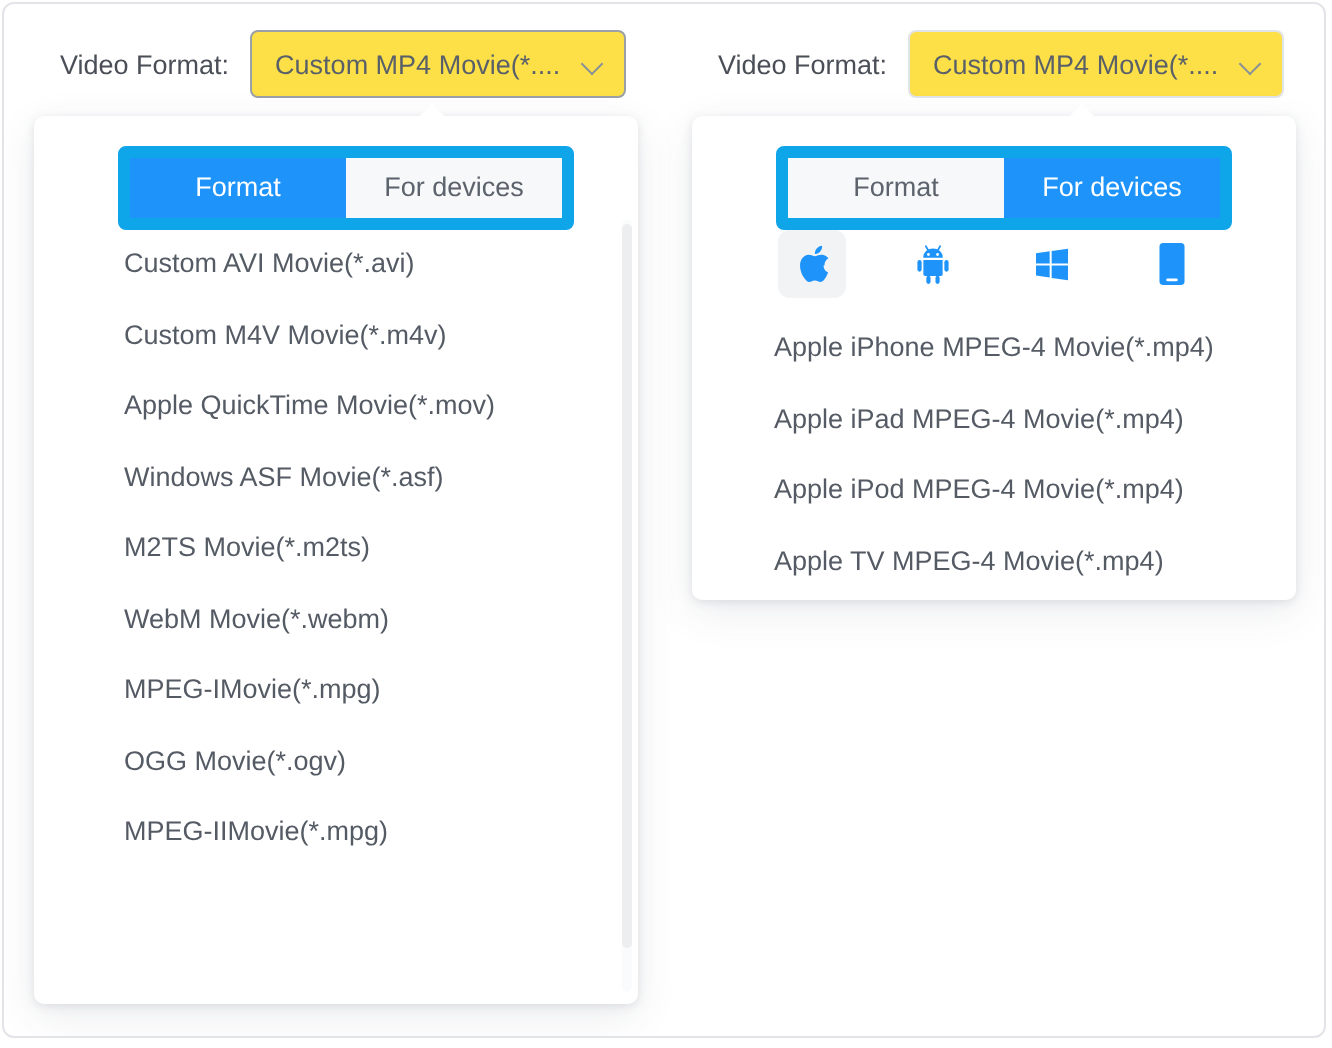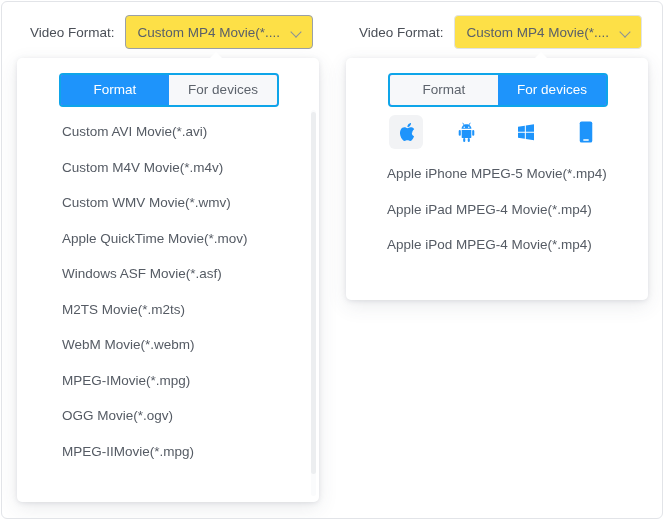--- a/index.html
+++ b/index.html
@@ -145,21 +145,21 @@
   .popup-right::after { left: 188px; }
 
   
   .tabs {
     position: absolute;
     top: 15px;
     display: flex;
     border-radius: 4px;
     overflow: hidden;
     background: #d946ef;
-    border: 2px solid #0ea5e9;
+    border: 6px solid #0ea5e9;
   }
   .popup-left  .tabs { left: 42px; width: 216px; }
   .popup-right .tabs { left: 42px; width: 216px; }
 
   .tab {
     flex: 1;
     height: 30px;
     line-height: 30px;
     text-align: center;
     font-size: 13.5px;
@@ -266,21 +266,20 @@
     <div class="popup popup-left">
 
       <div class="tabs">
         <div class="tab active">Format</div>
         <div class="tab">For devices</div>
       </div>
 
       <div class="opt-list">
         <div class="opt">Custom AVI Movie(*.avi)</div>
         <div class="opt">Custom M4V Movie(*.m4v)</div>
-        <div class="opt">Custom WMV Movie(*.wmv)</div>
         <div class="opt">Apple QuickTime Movie(*.mov)</div>
         <div class="opt">Windows ASF Movie(*.asf)</div>
         <div class="opt">M2TS Movie(*.m2ts)</div>
         <div class="opt">WebM Movie(*.webm)</div>
         <div class="opt">MPEG-IMovie(*.mpg)</div>
         <div class="opt">OGG Movie(*.ogv)</div>
         <div class="opt">MPEG-IIMovie(*.mpg)</div>
       </div>
 
       <div class="scroll-track">
@@ -364,20 +363,21 @@
                 <rect x="0.6" y="0.6" width="14.8" height="24.8" rx="2.2" fill="#1e94fb"></rect>
                 <rect x="4.6" y="21.6" width="6.8" height="1.6" rx="0.8" fill="#ffffff"></rect>
                 <rect x="2.4" y="2.6" width="11.2" height="17" rx="1" fill="#1e94fb"></rect>
               </svg>
             </span>
           </div>
         </div>
       </div>
 
       <div class="opt-list">
-        <div class="opt">Apple iPhone MPEG-5 Movie(*.mp4)</div>
+        <div class="opt">Apple iPhone MPEG-4 Movie(*.mp4)</div>
         <div class="opt">Apple iPad MPEG-4 Movie(*.mp4)</div>
         <div class="opt">Apple iPod MPEG-4 Movie(*.mp4)</div>
+        <div class="opt">Apple TV MPEG-4 Movie(*.mp4)</div>
       </div>
     </div>
   </div>
 
 </div>
 
 </body></html>

